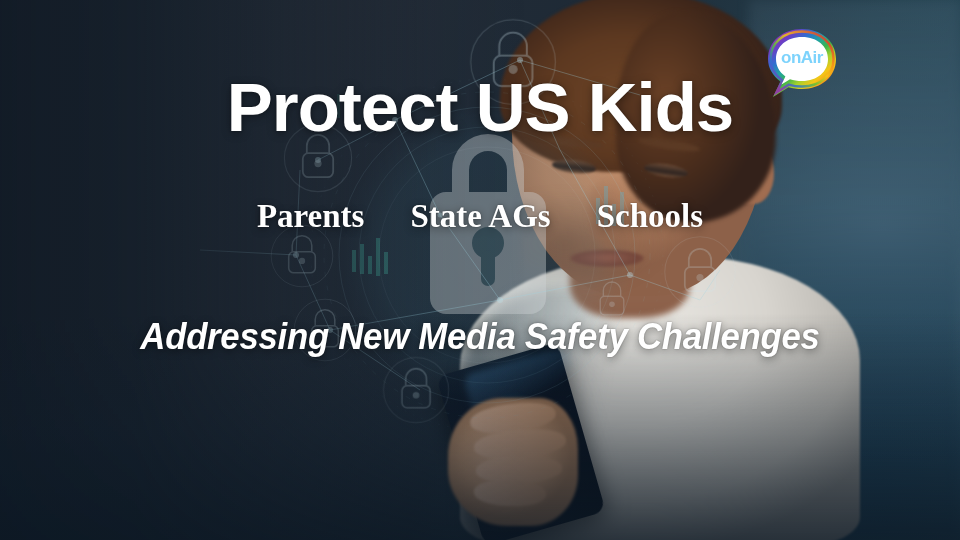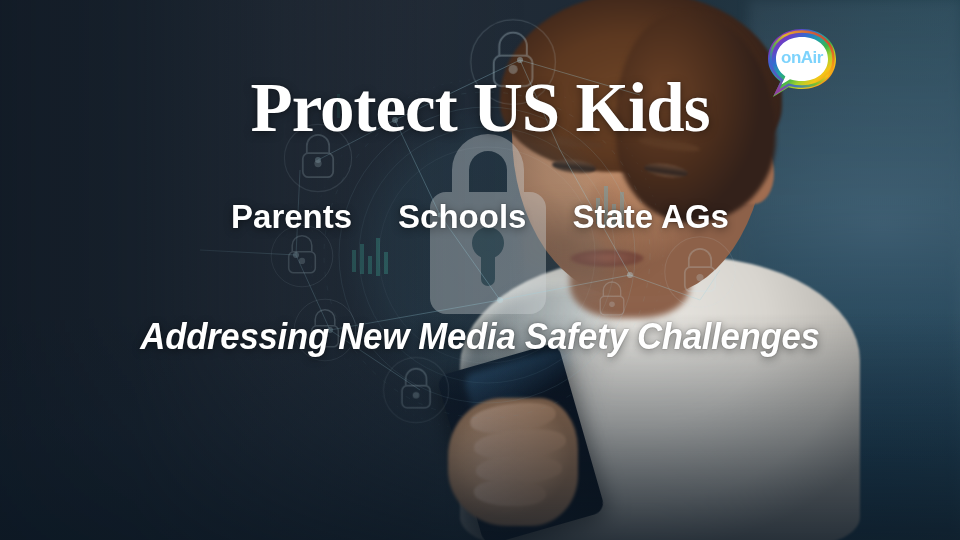--- a/index.html
+++ b/index.html
@@ -166,26 +166,26 @@
   
   .title {
     position: absolute; left: 0; right: 0; top: 72px;
     text-align: center;
     font-size: 69px;
     font-weight: 700;
     letter-spacing: -1px;
     color: #ffffff;
     text-shadow: 0 2px 10px rgba(0,0,0,0.40), 0 0 2px rgba(0,0,0,0.35);
     line-height: 1.05;
-    font-family: Liberation Serif, serif;
   }
   .audience-row {
     position: absolute; left: 0; right: 0; top: 198px;
     display: flex; justify-content: center; align-items: baseline;
     gap: 46px;
+    font-family: Liberation Serif, serif;
   }
   .audience-item {
     font-size: 33px;
     font-weight: 700;
     color: #ffffff;
     text-shadow: 0 2px 8px rgba(0,0,0,0.45), 0 0 2px rgba(0,0,0,0.35);
     white-space: nowrap;
   }
   .tagline {
     position: absolute; left: 0; right: 0; top: 316px;
@@ -372,22 +372,22 @@
     </g>
   </svg>
 
   <div class="bg-layer bg-vignette-left"></div>
   <div class="bg-layer bg-vignette-bottom"></div>
 
   <div class="title">Protect US Kids</div>
 
   <div class="audience-row">
     <span class="audience-item">Parents</span>
+    <span class="audience-item">State AGs</span>
     <span class="audience-item">Schools</span>
-    <span class="audience-item">State AGs</span>
   </div>
 
   <div class="tagline">Addressing New Media Safety Challenges</div>
 
   <div class="logo">
     <svg width="76" height="74" viewBox="0 0 76 74">
       <defs>
         <linearGradient id="ringgrad" x1="12%" y1="6%" x2="88%" y2="94%">
           <stop offset="0%" stop-color="#9a2bb3"></stop>
           <stop offset="14%" stop-color="#6a3fc6"></stop>

